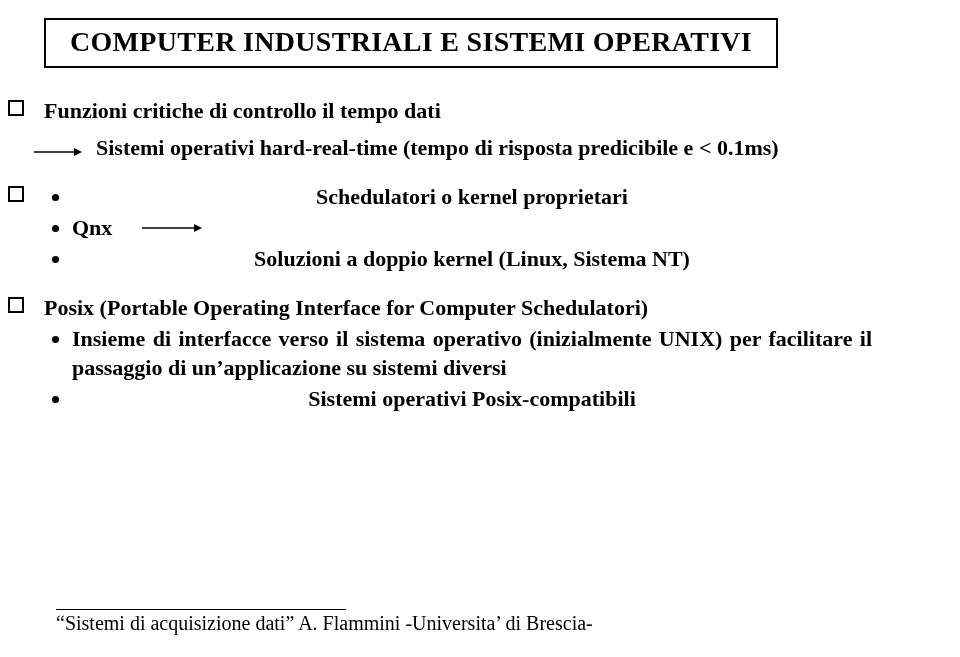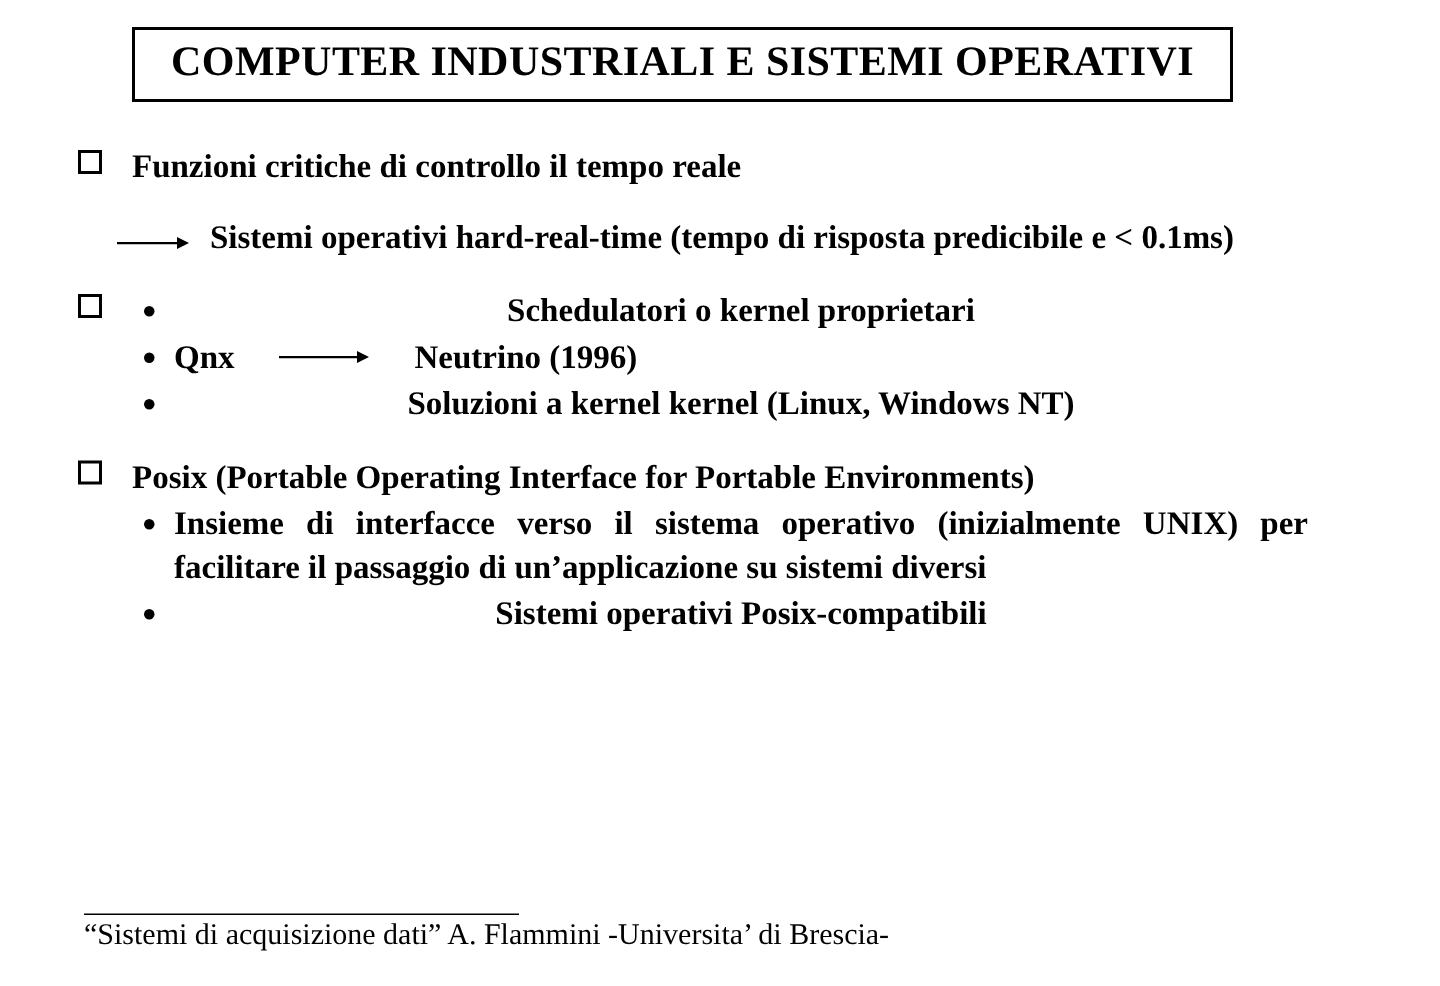--- a/index.html
+++ b/index.html
@@ -9,21 +9,21 @@
     height: 657px;
     background: #fff;
     font-family: "Times New Roman", Times, serif;
     color: #000;
   }
   .page {
     position: relative;
     width: 924px;
     height: 657px;
     box-sizing: border-box;
-    padding: 18px 52px 0 88px;
+    padding: 18px 52px 0 44px;
   }
   .title-box {
     border: 2px solid #000;
     padding: 6px 24px 8px 24px;
     margin: 0 0 28px 0;
     width: fit-content;
   }
   .title-box h1 {
     margin: 0;
     font-size: 28px;
@@ -44,21 +44,21 @@
     top: 4px;
     width: 16px;
     height: 16px;
     border: 2px solid #000;
     box-sizing: border-box;
   }
   .item .head {
     font-weight: bold;
   }
   .subline {
-    margin: 18px 0 0 0;
+    margin: 8px 0 0 0;
     position: relative;
   }
   .arrow-lead {
     position: absolute;
     left: -10px;
     top: 13px;
     width: 48px;
   }
   .imply {
     display: inline-block;
@@ -110,21 +110,21 @@
 <div class="page">
 
   <div class="title-box">
     <h1>COMPUTER INDUSTRIALI E SISTEMI OPERATIVI</h1>
   </div>
 
   <div class="content">
 
     <div class="item">
       <span class="checkbox"></span>
-      <div class="head">Funzioni critiche di controllo il tempo reale</div>
+      <div class="head">Funzioni critiche di controllo il tempo dati</div>
       <div class="subline">
         <span class="arrow-lead">
           <svg class="arrow" viewBox="0 0 48 12" width="48" height="12">
             <line x1="0" y1="6" x2="40" y2="6" stroke="#000" stroke-width="1.5"></line>
             <polygon points="40,2 48,6 40,10" fill="#000"></polygon>
           </svg>
         </span>
         <span class="imply">Sistemi operativi hard-real-time (tempo di risposta predicibile e &lt; 0.1ms)</span>
       </div>
     </div>
@@ -135,30 +135,29 @@
         <li>Schedulatori o kernel proprietari</li>
         <li>
           <span class="qnx-line">
             <span>Qnx</span>
             <span class="qnx-arrow">
               <svg class="arrow" viewBox="0 0 60 12" width="60" height="12">
                 <line x1="0" y1="6" x2="52" y2="6" stroke="#000" stroke-width="1.5"></line>
                 <polygon points="52,2 60,6 52,10" fill="#000"></polygon>
               </svg>
             </span>
-            <span>Neutrino (1996)</span>
           </span>
         </li>
-        <li>Soluzioni a kernel kernel (Linux, Windows NT)</li>
+        <li>Soluzioni a doppio kernel (Linux, Sistema NT)</li>
       </ul>
     </div>
 
     <div class="item">
       <span class="checkbox"></span>
-      <div class="head">Posix (Portable Operating Interface for Portable Environments)</div>
+      <div class="head">Posix (Portable Operating Interface for Computer Schedulatori)</div>
       <ul class="disc-list">
         <li class="wide posix-para">Insieme di interfacce verso il sistema operativo (inizialmente UNIX) per facilitare il passaggio di un’applicazione su sistemi diversi</li>
         <li>Sistemi operativi Posix-compatibili</li>
       </ul>
     </div>
 
   </div>
 
   <div class="footer">
     <div class="rule"></div>

